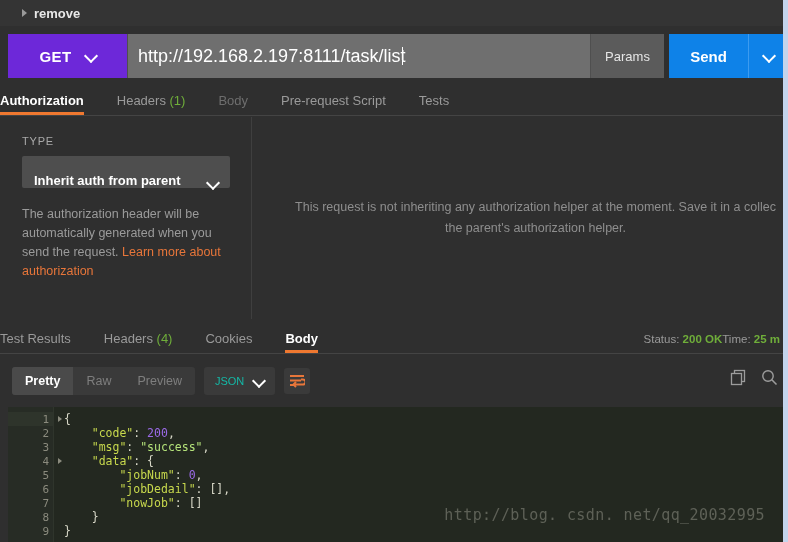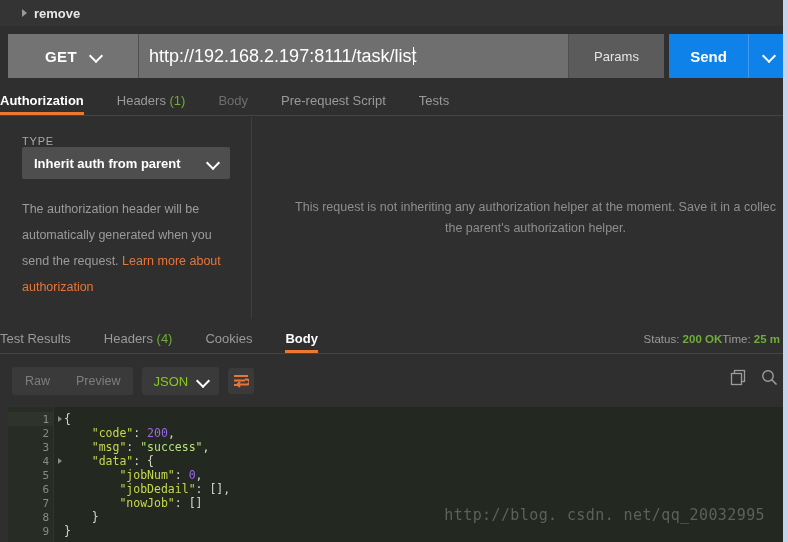--- a/index.html
+++ b/index.html
@@ -29,42 +29,42 @@
     margin-right: 7px;
   }
   .bc-label { font-size: 13px; font-weight: bold; color: #e8e8e8; }
 
   
   .urlbar {
     position: absolute; left: 8px; top: 34px; height: 44px;
     right: 0; display: flex; align-items: stretch;
   }
   .method-box {
-    width: 131px; background: #737373; display: flex; align-items: center;
+    width: 120px; background: #6d28d9; display: flex; align-items: center;
     justify-content: center; gap: 14px; border-right: 1px solid #4f4f4f;
     cursor: pointer;
   }
   .method-label { font-size: 15px; font-weight: bold; color: #fff; letter-spacing: .4px; }
   .chev { width: 10px; height: 10px; position: relative; }
   .chev::before {
     content: ""; position: absolute; left: 0; top: 0;
     width: 8px; height: 8px; border-right: 2px solid #fff; border-bottom: 2px solid #fff;
     transform: rotate(45deg);
   }
   .caret {
     width: 1px; background: #fff; height: 18px; align-self: center;
     margin-left: -4px; margin-right: 5px;
   }
   .url-text-wrap {
     flex: 1; background: #6f6f6f; display: flex; align-items: center; padding: 0 10px;
     cursor: text; overflow: hidden;
   }
   .url-text { font-size: 18px; color: #ffffff; white-space: nowrap; }
   .params-btn {
-    width: 96px; background: #5b5b5b; display: flex; align-items: center;
+    width: 74px; background: #5b5b5b; display: flex; align-items: center;
     justify-content: center; font-size: 13px; color: #e6e6e6; cursor: pointer;
     border-left: 1px solid #4f4f4f;
   }
   .send-btn {
     width: 79px; background: #0e82e8; display: flex; align-items: center;
     justify-content: center; color: #fff; font-size: 15px; font-weight: bold;
     cursor: pointer; margin-left: 5px;
   }
   .send-caret {
     width: 40px; background: #0e82e8; display: flex; align-items: center;
@@ -88,30 +88,30 @@
   }
   .tab.dim { color: #6e6e6e; }
   .cnt { color: #6fae3a; }
 
   
   .auth-left {
     position: absolute; left: 0; top: 117px; width: 252px; height: 202px;
     border-right: 1px solid #3f3f3f; padding: 18px 22px 0 22px;
   }
   .type-lbl {
-    font-size: 11px; color: #a9a9a9; letter-spacing: .8px; 
+    font-size: 11px; color: #a9a9a9; letter-spacing: .8px; margin-bottom: 9px;
   }
   .type-select {
     width: 208px; height: 32px; background: #4e4e4e; display: flex;
-    align-items: center; justify-content: space-between; padding: 0 12px;
+    align-items: flex-end; justify-content: space-between; padding: 0 12px;
     cursor: pointer; border-radius: 2px;
   }
   .type-select span { font-size: 13px; color: #fff; font-weight: bold; }
   .auth-desc {
-    margin-top: 17px; font-size: 12.5px; line-height: 26px; color: #9b9b9b;
+    margin-top: 17px; font-size: 12.5px; line-height: 19px; color: #9b9b9b;
     width: 205px;
   }
   .auth-link { color: #e8763a; cursor: pointer; }
 
   .auth-right {
     position: absolute; left: 253px; top: 117px; right: 0; height: 202px;
     display: flex; align-items: center; justify-content: center;
   }
   .auth-note {
     width: 560px; text-align: center; font-size: 12.5px; color: #8e8e8e;
@@ -141,21 +141,21 @@
   }
   .seg-item {
     padding: 0 13px; height: 28px; display: flex; align-items: center;
     font-size: 12.5px; color: #7e7e7e; cursor: pointer;
   }
   .seg-item.active { color: #fff; font-weight: bold; background: #4a4a4a; }
   .fmt-select {
     margin-left: 9px; height: 28px; background: #3a3a3a; border-radius: 3px;
     display: flex; align-items: center; gap: 10px; padding: 0 11px; cursor: pointer;
   }
-  .fmt-select span { font-size: 13px; color: #84cc16; }
+  .fmt-select span { font-size: 11px; color: #14b8a6; }
   .wrap-btn {
     margin-left: 9px; width: 26px; height: 26px; background: #3a3a3a;
     border-radius: 3px; display: flex; align-items: center; justify-content: center;
     cursor: pointer;
   }
   .right-icons {
     position: absolute; right: 10px; top: 14px; display: flex; align-items: center; gap: 14px;
   }
   .ic { cursor: pointer; opacity: .82; }
 
@@ -255,20 +255,21 @@
       </div>
       <div>
         <span>Time:</span>
         <span class="meta-val">25 m</span>
       </div>
     </div>
   </div>
 
   <div class="body-toolbar">
     <div class="seg" id="view-modes">
+        <div class="seg-item active">Pretty</div>
         <div class="seg-item">Raw</div>
         <div class="seg-item">Preview</div>
       </div>
     <div class="fmt-select">
       <span>JSON</span>
       <div class="chev"></div>
     </div>
     <div class="wrap-btn">
       <svg width="16" height="14" viewBox="0 0 16 14">
         <rect x="1" y="1" width="14" height="2" fill="#e8763a"></rect>

